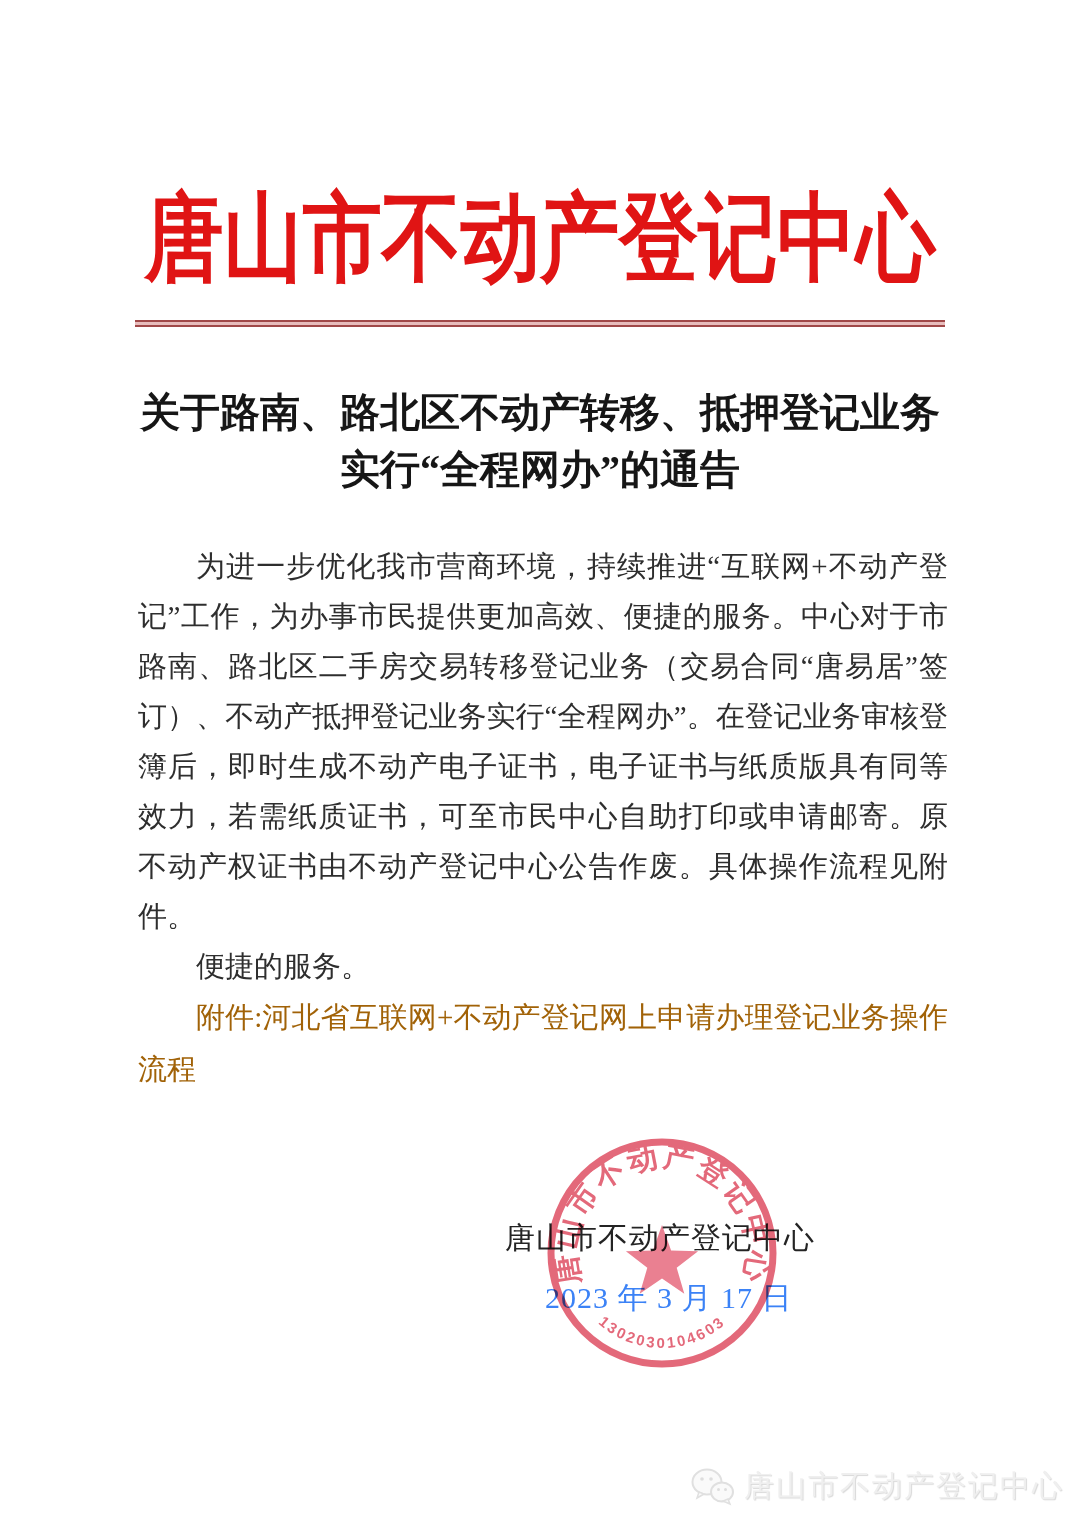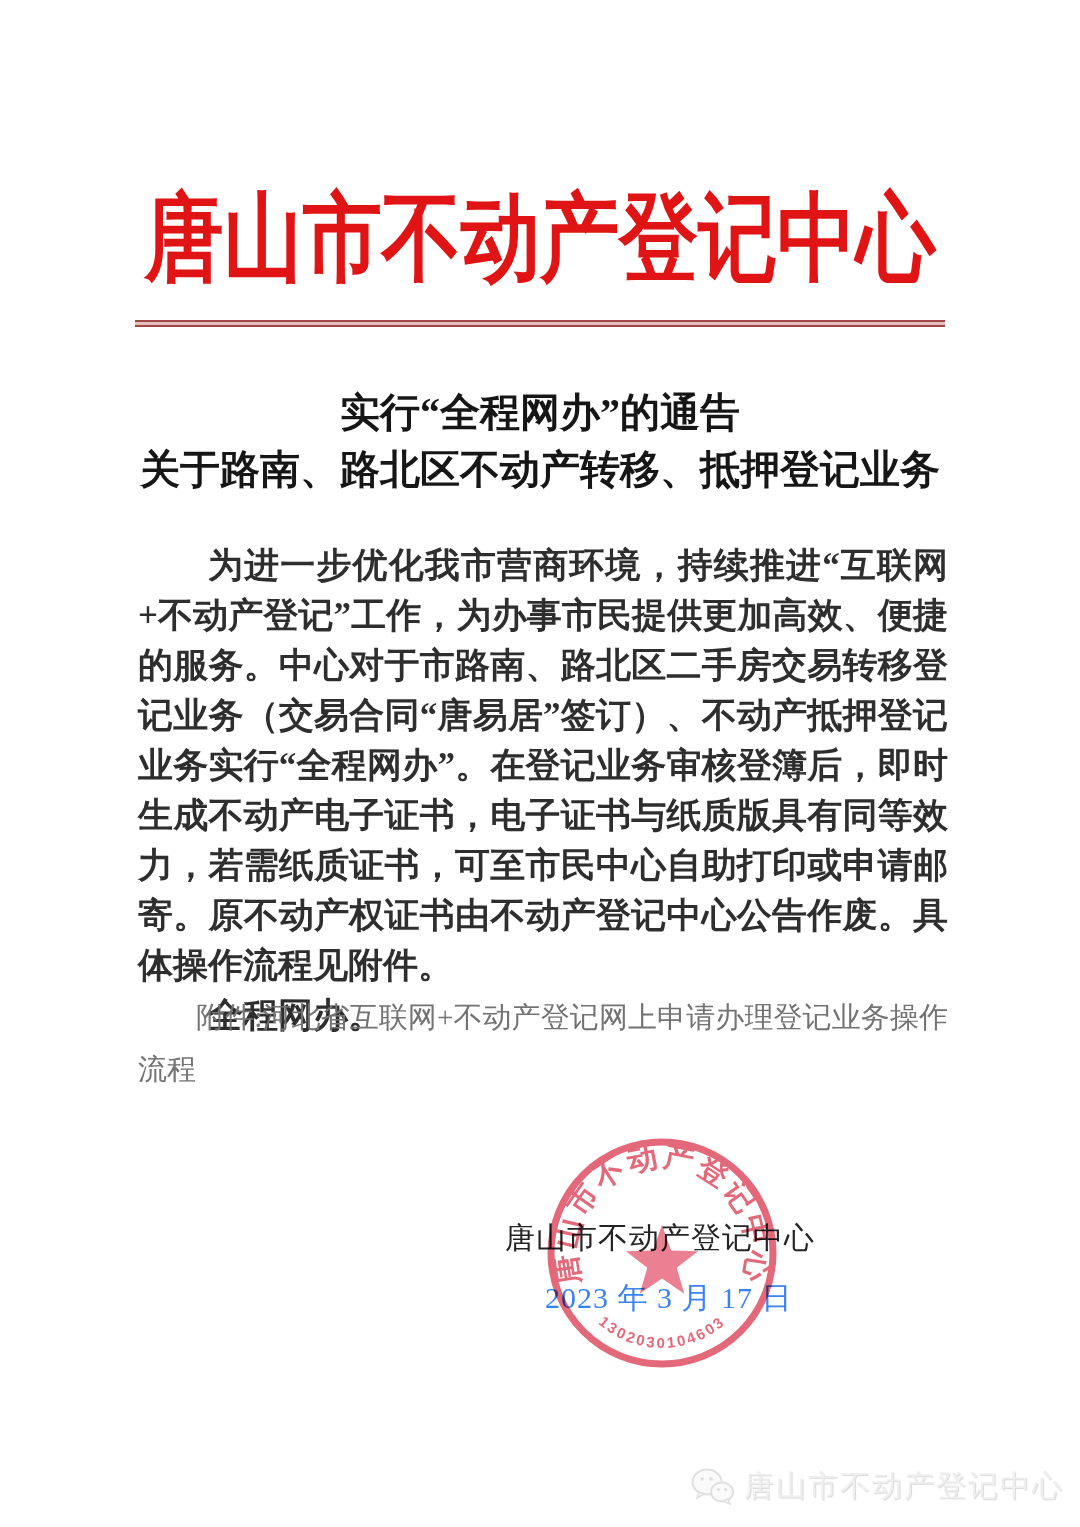--- a/index.html
+++ b/index.html
@@ -37,28 +37,27 @@
   
   .doc-title {
     position: absolute; top: 384px; left: 135px; width: 810px;
     text-align: center; color: #161616;
     font-weight: bold; font-size: 40px; line-height: 57px;
   }
 
   
   .body-text {
     position: absolute; top: 541px; left: 138px; width: 810px;
-    font-size: 35px; line-height: 50px; color: #2e2e2e;
+    font-size: 29px; line-height: 50px; color: #2e2e2e;
     text-align: justify;
-    font-weight: bold;
   }
   .body-text p { text-indent: 2em; }
   .attachment {
     position: absolute; top: 991px; left: 138px; width: 810px;
-    font-size: 29px; line-height: 52px; color: #737373;
+    font-size: 29px; line-height: 52px; color: #a16207;
     text-align: justify; text-indent: 2em;
   }
 
   
   .sig-org {
     position: absolute; top: 1218px; left: 505px;
     font-size: 30px; letter-spacing: 1px; color: #242424;
     white-space: nowrap;
   }
   .sig-date {
@@ -91,27 +90,27 @@
 <body>
 
 <div class="page">
 
   <div class="letterhead">
     <span class="org">唐山市不动产登记中心</span>
   </div>
   <div class="red-rule"></div>
 
   <div class="doc-title">
+    <div>关于路南、路北区不动产转移、抵押登记业务</div>
     <div>实行“全程网办”的通告</div>
-    <div>关于路南、路北区不动产转移、抵押登记业务</div>
   </div>
 
   <div class="body-text">
     <p>为进一步优化我市营商环境，持续推进“互联网+不动产登记”工作，为办事市民提供更加高效、便捷的服务。中心对于市路南、路北区二手房交易转移登记业务（交易合同“唐易居”签订）、不动产抵押登记业务实行“全程网办”。在登记业务审核登簿后，即时生成不动产电子证书，电子证书与纸质版具有同等效力，若需纸质证书，可至市民中心自助打印或申请邮寄。原不动产权证书由不动产登记中心公告作废。具体操作流程见附件。</p>
-    <p>全程网办。</p>
+    <p>便捷的服务。</p>
   </div>
 
   <div class="attachment">附件:河北省互联网+不动产登记网上申请办理登记业务操作流程</div>
 
   <div class="sig-org">唐山市不动产登记中心</div>
   <div class="sig-date">2023 年 3 月 17 日</div>
 
   <svg class="seal" viewBox="0 0 240 240" xmlns="http://www.w3.org/2000/svg">
 
     <circle cx="120" cy="120" r="111" fill="none" stroke="#e05468" stroke-width="7"></circle>

